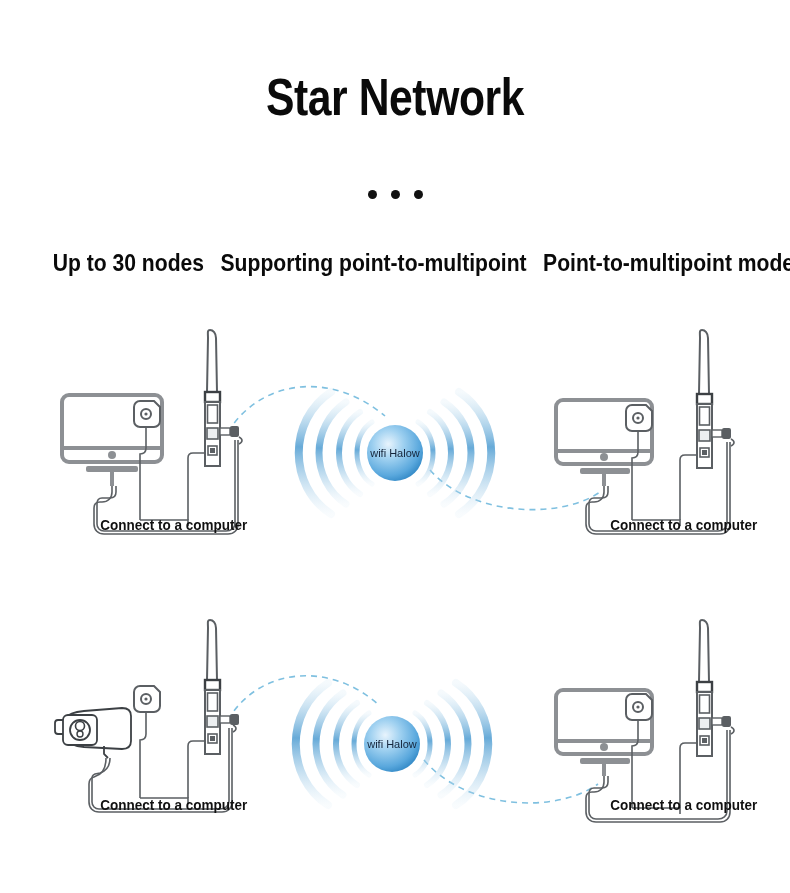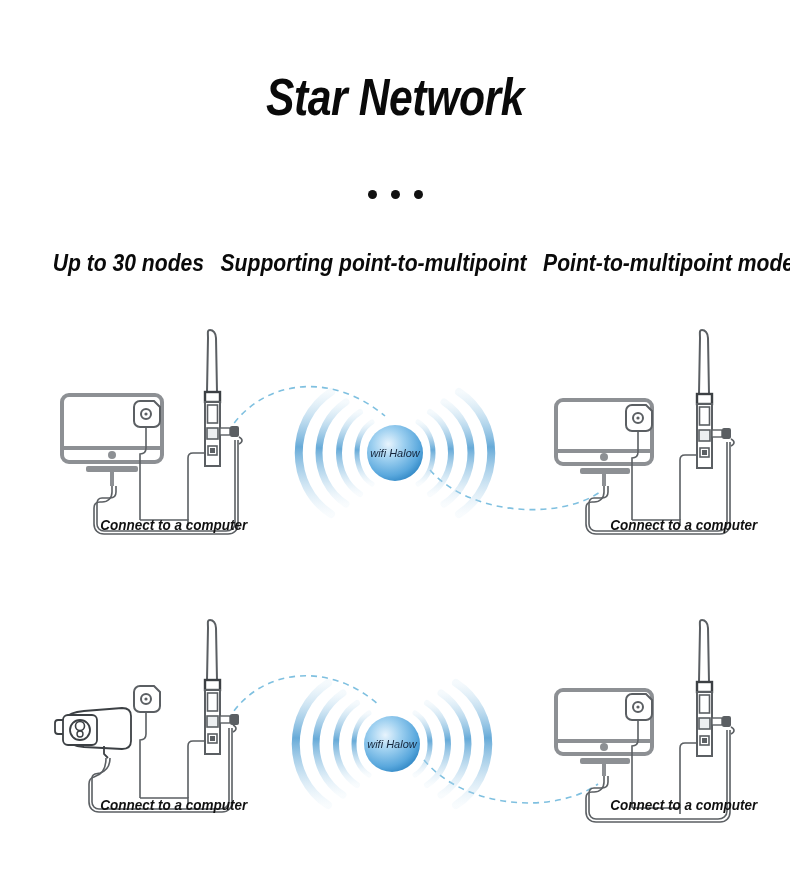--- a/index.html
+++ b/index.html
@@ -1,21 +1,21 @@
 <!DOCTYPE html>
 <html><head>
 <meta charset="utf-8">
 <style>
   html,body{margin:0;padding:0;}
   body{
     width:790px;height:893px;background:#ffffff;
     font-family:"Liberation Sans", sans-serif;
     overflow:hidden;position:relative;
   }
-  .page{position:relative;width:790px;height:893px;font-style:italic;}
+  .page{position:relative;width:790px;height:893px;}
 
   
   .title{
     position:absolute;left:0;top:68px;width:790px;
     text-align:center;
     font-family:"Liberation Sans Narrow","Liberation Sans",sans-serif;
     font-size:52px;line-height:58px;font-weight:bold;color:#0a0a0a;
     letter-spacing:-0.5px;
     transform:scaleX(0.82);transform-origin:center top;
   }

